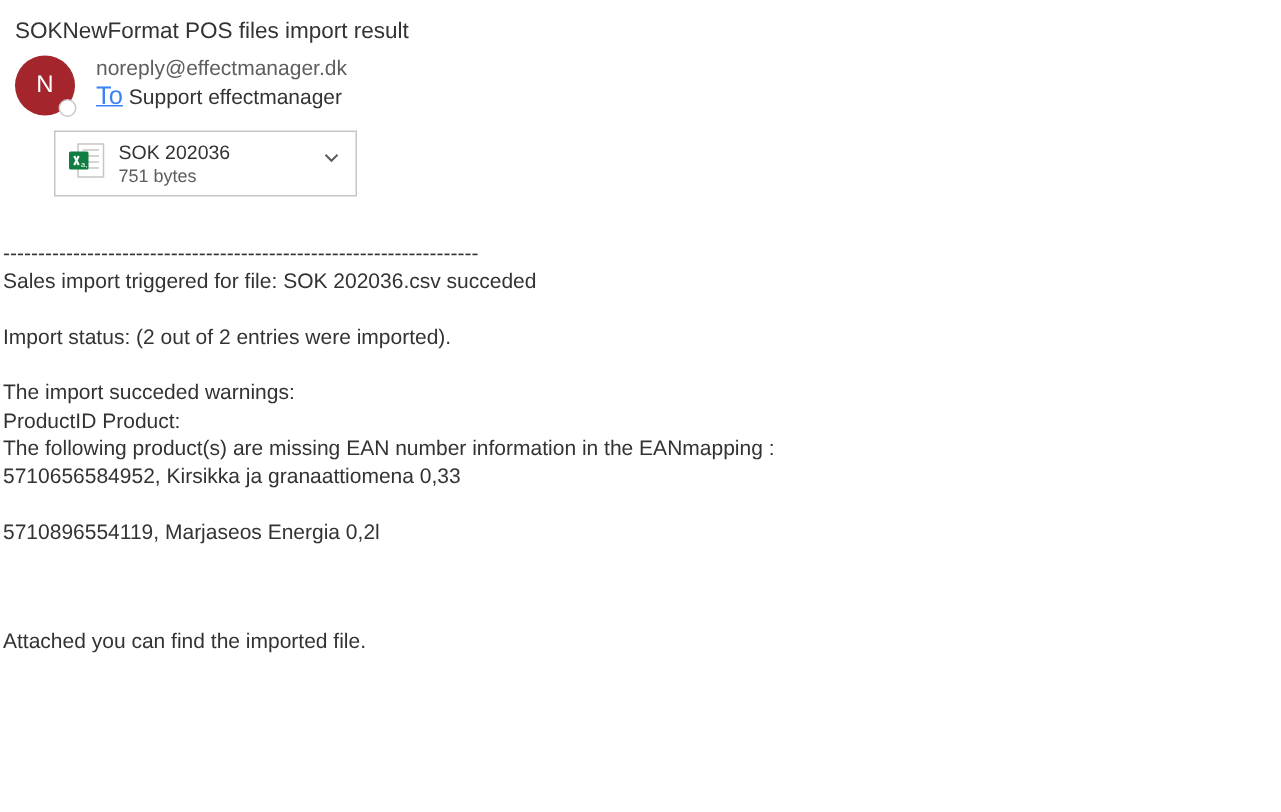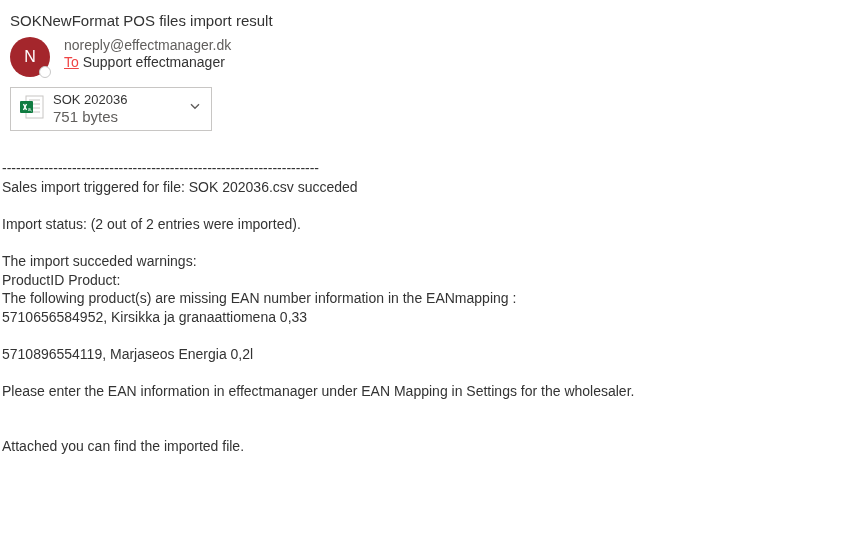--- a/index.html
+++ b/index.html
@@ -57,26 +57,27 @@
     .from {
       font-size: 14px;
       color: #605e5c;
       text-align: center;
     }
     .to-line {
       font-size: 14px;
       color: #333;
     }
     .to-label {
-      color: #ef4444;
-      font-size: 14px;
+      color: #3b82f6;
+      font-size: 17px;
       text-decoration: underline;
     }
     .attachment-container {
       padding: 10px 0 0 10px;
+      margin-left: 26px;
     }
     .attachment {
       display: flex;
       align-items: center;
       border: 1px solid #c8c6c4;
       width: 202px;
       height: 44px;
       padding: 4px 8px;
       position: relative;
     }
@@ -87,21 +88,21 @@
     .attachment-text {
       display: flex;
       flex-direction: column;
       line-height: 1.2;
     }
     .attachment-name {
       font-size: 13px;
       color: #333;
     }
     .attachment-size {
-      font-size: 15px;
+      font-size: 12px;
       color: #605e5c;
     }
     .attachment-chevron {
       position: absolute;
       right: 10px;
       top: 50%;
       transform: translateY(-60%);
       color: #605e5c;
     }
     .body-content {
@@ -182,18 +183,17 @@
   <p>
     <span>5710656584952,</span>
     <span> Kirsikka ja granaattiomena 0,33</span>
   </p>
   <div class="spacer"></div>
   <p>
     <span>5710896554119,</span>
     <span>Marjaseos Energia 0,2l</span>
   </p>
   <div class="spacer"></div>
-  <p>Please enter the EAN information in effectmanager under EAN Mapping in Settings for the wholesaler.</p>
   <div class="spacer"></div>
   <div class="spacer"></div>
   <p>Attached you can find the imported file.</p>
   <div class="spacer"></div>
 </div>
 
 </body></html>

